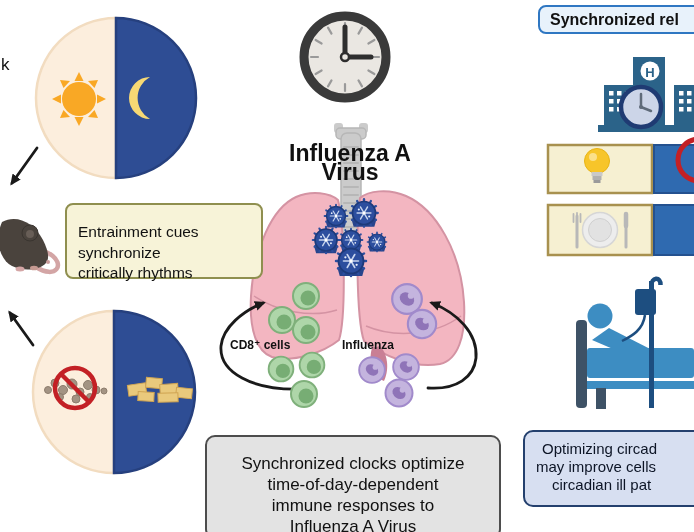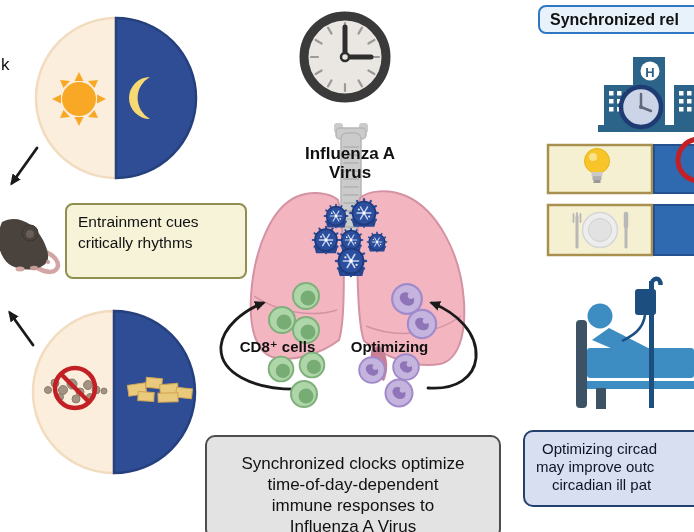--- a/index.html
+++ b/index.html
@@ -1,37 +1,37 @@
 <!DOCTYPE html>
 <html style="--day-cream: #fceedd; --night-navy: #2e4d94; --sun-orange: #f9a825; --moon-yellow: #f7d974; --virus-blue: #2c4e9e; --lung-pink: #f3b6c1; --lung-stroke: #d493a3; --cd8-green: #aed6a9; --monocyte-purple: #c4b4de; --hospital-teal: #2b6389; --bed-blue: #3d8dc2; --bed-slate: #3e5266; --iv-navy: #1d4e80; --prohibition-red: #c32025; --row-blue: #2f6ab0; --row-cream: #f6f0d2; --row-border: #a8914f; --cream-box-bg: #f7f3d8; --cream-box-border: #8f8f4f; --gray-box-bg: #e3e3e3; --gray-box-border: #4d4d4d; --header-box-bg: #e8f2fb; --header-box-border: #2f77c2; --outcome-box-bg: #d7dff1; --outcome-box-border: #24406e; --clock-ring: #3a3a3a; --clock-face: #eae7e2; --trachea-gray: #cbcbcb; --arrow-black: #1a1a1a; --pellet-brown: #a39383; --cheese-yellow: #e9c97c;"><head>
 <meta charset="utf-8">
 <style>
   html,body{margin:0;padding:0;background:#fff;}
   .canvas{position:relative;width:694px;height:532px;overflow:hidden;background:#fff;
           font-family:"Liberation Sans","DejaVu Sans",sans-serif;color:#111;}
   .art{position:absolute;left:0;top:0;z-index:1;}
   .txt{position:absolute;z-index:2;}
   
-  .entrain-box{left:65px;top:203px;width:182px;height:76px;background:var(--cream-box-bg,#f7f3d8);
+  .entrain-box{left:65px;top:203px;width:198px;height:76px;background:var(--cream-box-bg,#f7f3d8);
     border:2px solid var(--cream-box-border,#8f8f4f);border-radius:8px;box-sizing:border-box;
-    padding:7px 0 0 11px;font-size:15.5px;line-height:20.5px;}
+    padding:17px 0 0 11px;font-size:15.5px;line-height:20.5px;}
   .summary-box{left:205px;top:435px;width:296px;height:104px;background:var(--gray-box-bg,#e3e3e3);
     border:2.5px solid var(--gray-box-border,#4d4d4d);border-radius:10px;box-sizing:border-box;
     padding-top:16px;text-align:center;font-size:17px;line-height:21px;}
   .header-box{left:538px;top:5px;width:226px;height:29px;background:var(--header-box-bg,#e8f2fb);
     border:2px solid var(--header-box-border,#2f77c2);border-radius:8px;box-sizing:border-box;
     display:flex;align-items:center;padding-left:10px;font-weight:bold;font-size:16px;}
   .outcome-box{left:523px;top:430px;width:245px;height:77px;background:var(--outcome-box-bg,#d7dff1);
     border:2.5px solid var(--outcome-box-border,#24406e);border-radius:10px;box-sizing:border-box;
     font-size:15px;color:#0d1526;}
   .outcome-box span{position:absolute;white-space:nowrap;}
   .o1{left:17px;top:8px;text-align:center;} .o2{left:11px;top:26px;} .o3{left:27px;top:44px;}
   .influenza-label{left:288px;top:144px;width:124px;text-align:center;font-weight:bold;
-    font-size:17px;line-height:19px;}
-  .cell-label{font-weight:bold;font-size:15px;text-align:center;width:95px;}
+    font-size:23px;line-height:19px;}
+  .cell-label{font-weight:bold;font-size:12px;text-align:left;width:95px;}
   .cd8{left:230px;top:338px;} .mono{left:342px;top:338px;}
   .frag-k{left:1px;top:55px;font-size:17px;}
   
   .f-cream{fill:var(--day-cream,#fceedd);stroke:#f2dcc0;stroke-width:2.5;}
   .f-navy{fill:var(--night-navy,#2e4d94);stroke:#26407e;stroke-width:2.5;}
   .f-sun{fill:var(--sun-orange,#f9a825);}
   .f-moon{fill:var(--moon-yellow,#f7d974);}
   .f-lung{fill:var(--lung-pink,#f3b6c1);stroke:var(--lung-stroke,#d493a3);stroke-width:2;}
   .s-fiss{fill:none;stroke:var(--lung-stroke,#d493a3);stroke-width:1.5;}
   .f-green{fill:var(--cd8-green,#aed6a9);stroke:#7fb07b;stroke-width:2;}
@@ -321,41 +321,42 @@
       <rect x="649" y="281" width="5" height="127" class="f-iv"></rect>
       <rect x="635" y="289" width="21" height="26" rx="3" class="f-iv"></rect>
       <path class="s-iv" d="M 645,315 C 643,330 632,336 622,341" stroke-width="2.5"></path>
     </g>
   </svg>
 
   <span class="txt frag-k">k</span>
 
   <div class="txt entrain-box">
     <div>Entrainment cues</div>
+    <div>synchronize</div>
     <div>critically rhythms</div>
   </div>
 
   <div class="txt influenza-label">
     <div>Influenza A</div>
     <div>Virus</div>
   </div>
 
   <div class="txt cell-label cd8">CD8⁺ cells</div>
-  <div class="txt cell-label mono">Optimizing</div>
+  <div class="txt cell-label mono">Influenza</div>
 
   <div class="txt summary-box">
     <div>Synchronized clocks optimize</div>
     <div>time-of-day-dependent</div>
     <div>immune responses to</div>
     <div>Influenza A Virus</div>
   </div>
 
   <div class="txt header-box">
     <span>Synchronized rel</span>
   </div>
 
   <div class="txt outcome-box">
     <span class="o1">Optimizing circad</span>
-    <span class="o2">may improve outc</span>
+    <span class="o2">may improve cells</span>
     <span class="o3">circadian ill pat</span>
   </div>
 
 </div>
 
 </body></html>

